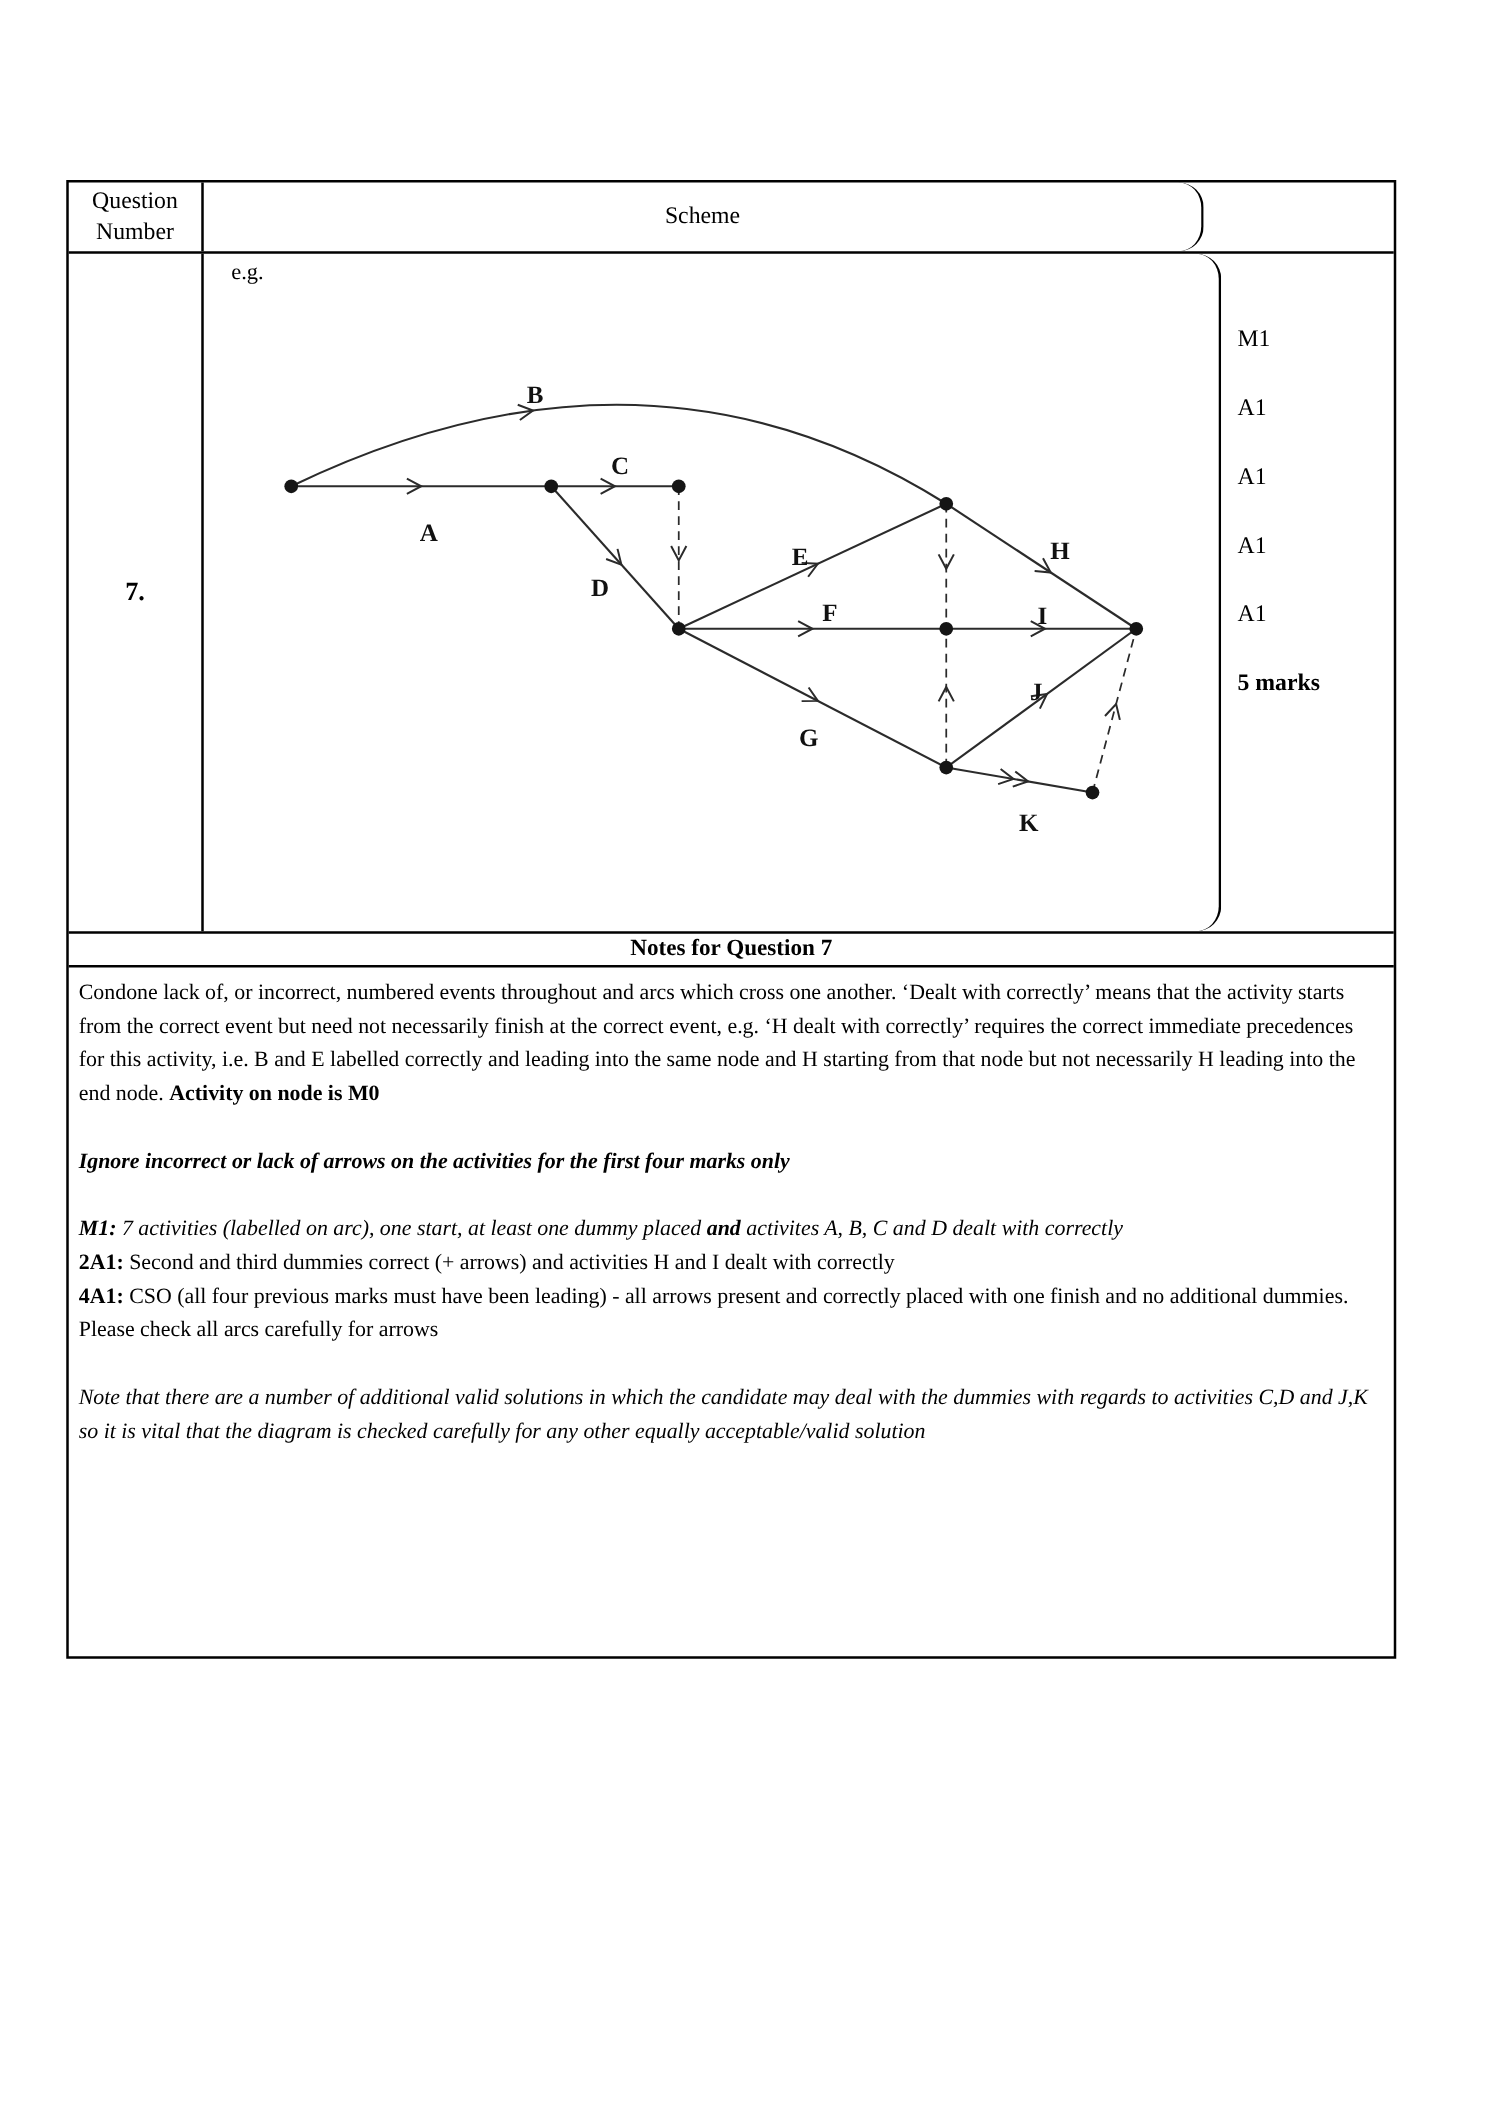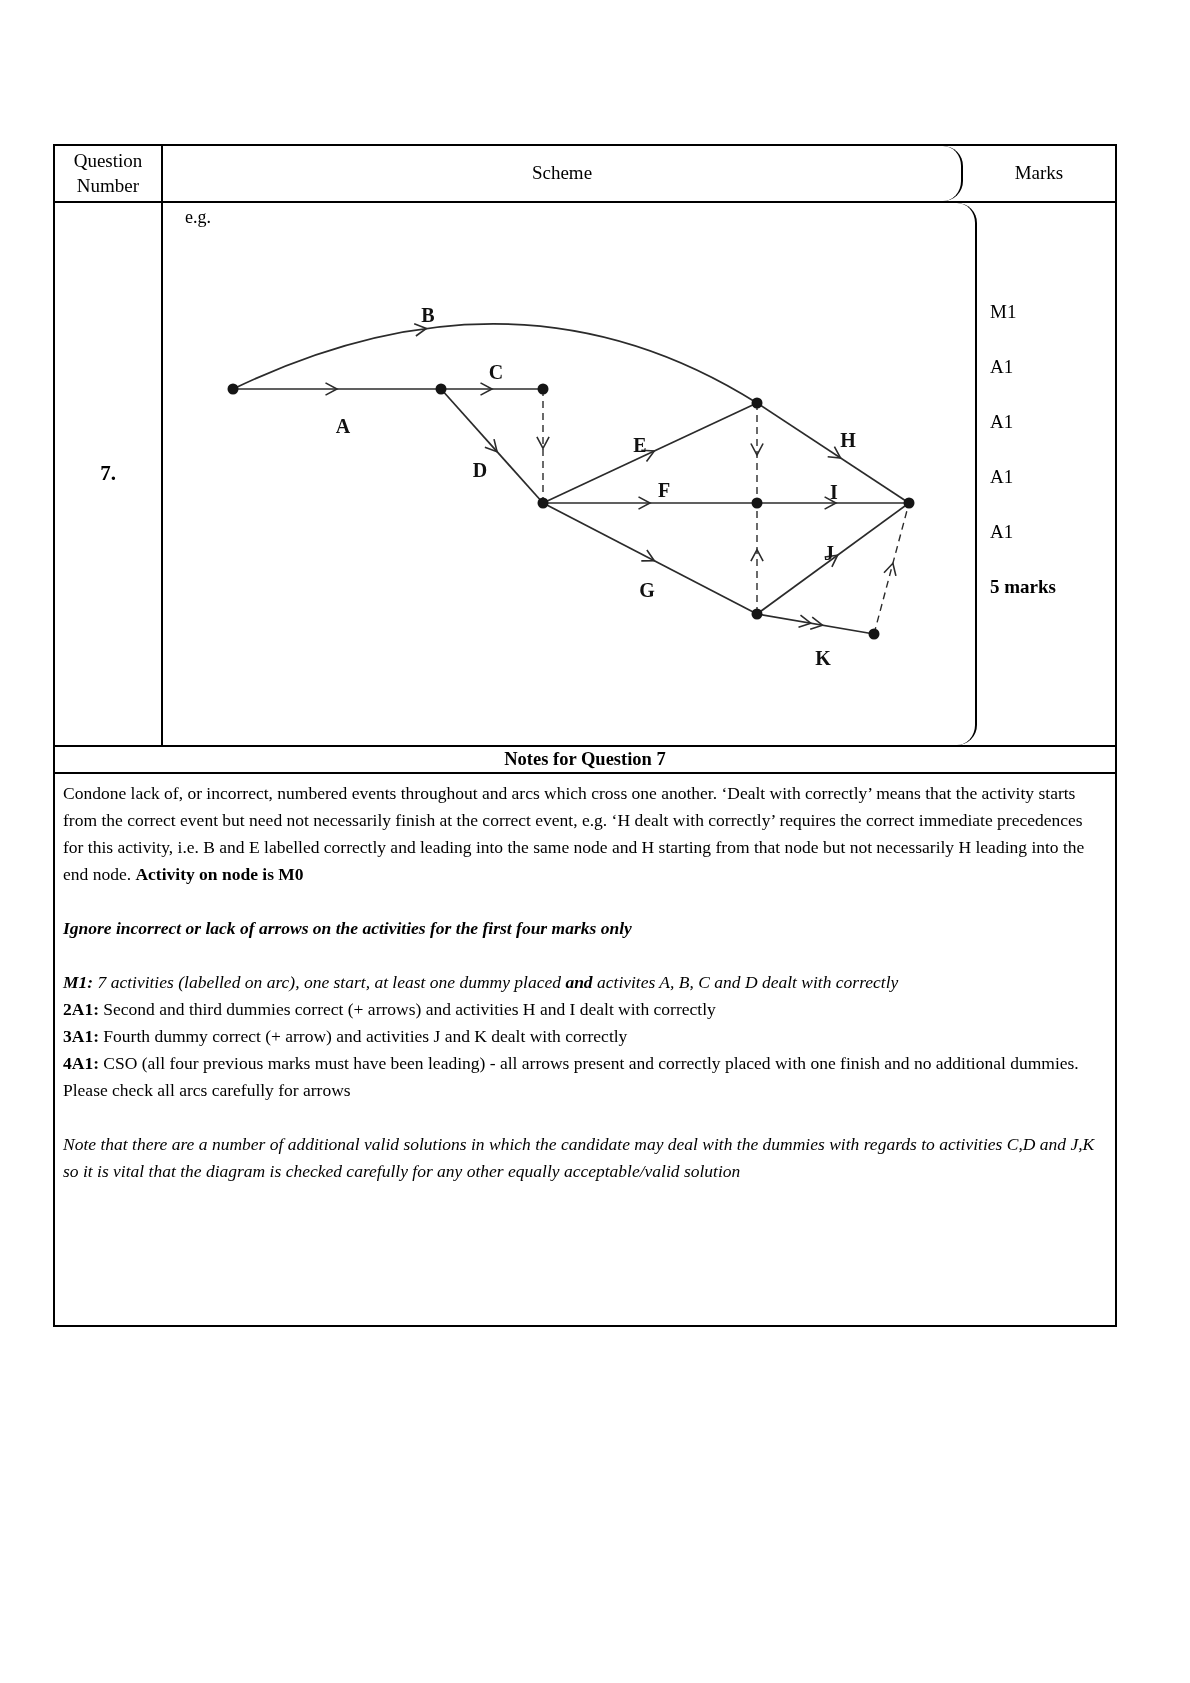--- a/index.html
+++ b/index.html
@@ -28,21 +28,21 @@
 
   .hdr { display: flex; align-items: center; justify-content: center;
          font-size: 19px; line-height: 1.28; text-align: center; white-space: pre-line; }
 
   .qnum { padding-top: 258px; text-align: center; font-weight: bold; font-size: 21px; }
 
   .scheme-main { position: relative; margin-left: 14px; }
   .eg { position: absolute; left: 8px; top: 4px; font-size: 18px; }
   .netsvg { position: absolute; left: 0; top: 0; }
 
-  .marks-main { padding-top: 98px; padding-left: 13px; font-size: 19px; }
+  .marks-main { padding-top: 58px; padding-left: 13px; font-size: 19px; }
   .mark-item { height: 55px; }
   .total-marks { font-weight: bold; }
 
   .ntitle { display: flex; align-items: center; justify-content: center;
             font-weight: bold; font-size: 18.5px; border-radius: 12px; }
 
   .nbody { padding: 6px 8px 0 8px; font-size: 17.5px; line-height: 27px; }
   .nbody p { margin: 0; }
   .nbody p.space { margin-top: 27px; font-style: italic; }
   .nbody b { font-weight: bold; }
@@ -57,21 +57,20 @@
 </style>
 </head>
 <body>
 
 <div class="mstable">
 
   <div class="row row-header">
     <div class="cell-qn hdr">Question
 Number</div>
     <div class="cell-scheme hdr">Scheme</div>
-    <div class="cell-marks hdr">Marks</div>
   </div>
 
   <div class="row row-main">
     <div class="cell-qn qnum">7.</div>
     <div class="cell-scheme scheme-main">
       <span class="eg">e.g.</span>
       <svg class="netsvg" width="798" height="542" viewBox="0 0 798 542" xmlns="http://www.w3.org/2000/svg">
           <path d="M 56 186 L 264 186" class="edge solid"></path>
           <path d="M 148.5 192.1 L 160.0 186.0 L 148.5 179.9" class="chev"></path>
           <text x="166" y="230" class="edge-label">A</text>
@@ -140,19 +139,18 @@
   <div class="row row-ntitle">
     <div class="ntitle" style="width:100%">Notes for Question 7</div>
   </div>
 
   <div class="row row-nbody">
     <div class="nbody" style="width:100%">
         <p class=""><span>Condone lack of, or incorrect, numbered events throughout and arcs which cross one another. ‘Dealt with correctly’ means that the activity starts from the correct event but need not necessarily finish at the correct event, e.g. ‘H dealt with correctly’ requires the correct immediate precedences for this activity, i.e. B and E labelled correctly and leading into the same node and H starting from that node but not necessarily H leading into the end node. </span><b>Activity on node is M0</b></p>
         <p class="space"><b>Ignore incorrect or lack of arrows on the activities for the first four marks only</b></p>
         <p class="space"><b>M1:</b><span> 7 activities (labelled on arc), one start, at least one dummy placed </span><b>and</b><span> activites A, B, C and D dealt with correctly</span></p>
         <p class=""><b>2A1:</b><span> Second and third dummies correct (+ arrows) and activities H and I dealt with correctly</span></p>
-        <p class=""><b>3A1:</b><span> Fourth dummy correct (+ arrow) and activities J and K dealt with correctly</span></p>
         <p class=""><b>4A1:</b><span> CSO (all four previous marks must have been leading) - all arrows present and correctly placed with one finish and no additional dummies. Please check all arcs carefully for arrows</span></p>
         <p class="space"><span>Note that there are a number of additional valid solutions in which the candidate may deal with the dummies with regards to activities C,D and J,K so it is vital that the diagram is checked carefully for any other equally acceptable/valid solution</span></p>
       </div>
   </div>
 
 </div>
 
 </body></html>

